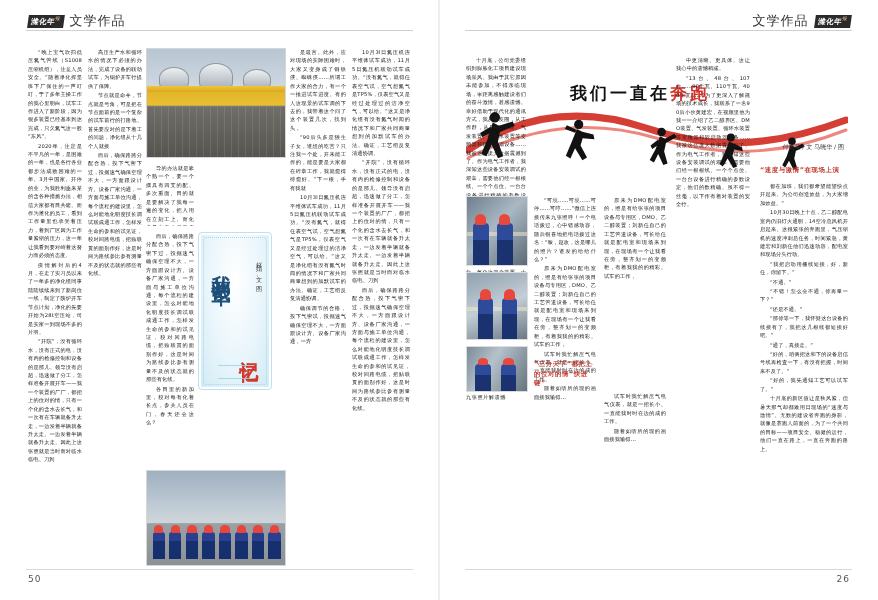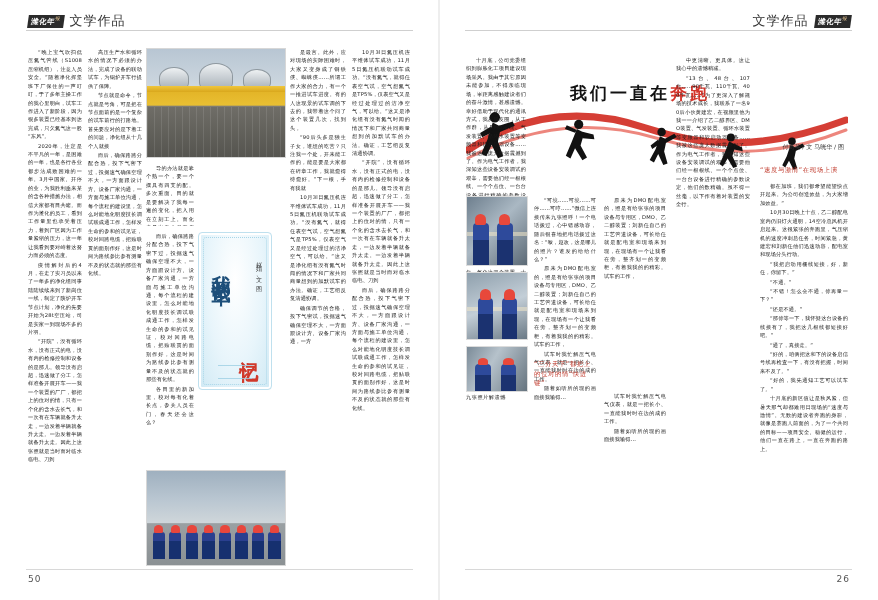--- a/index.html
+++ b/index.html
@@ -253,21 +253,21 @@
     position: absolute;
     left: 0; top: 56px;
     width: 382px; height: 62px;
     pointer-events: none;
   }
 
   
   .subhead {
     position: absolute;
     font-size: 6.4px;
-    font-weight: normal;
+    font-weight: bold;
     color: #c0392b;
     letter-spacing: 0.6px;
     white-space: nowrap;
   }
   .photo-credit {
     position: absolute;
     font-size: 5.2px;
     color: #222;
     letter-spacing: .5px;
   }

